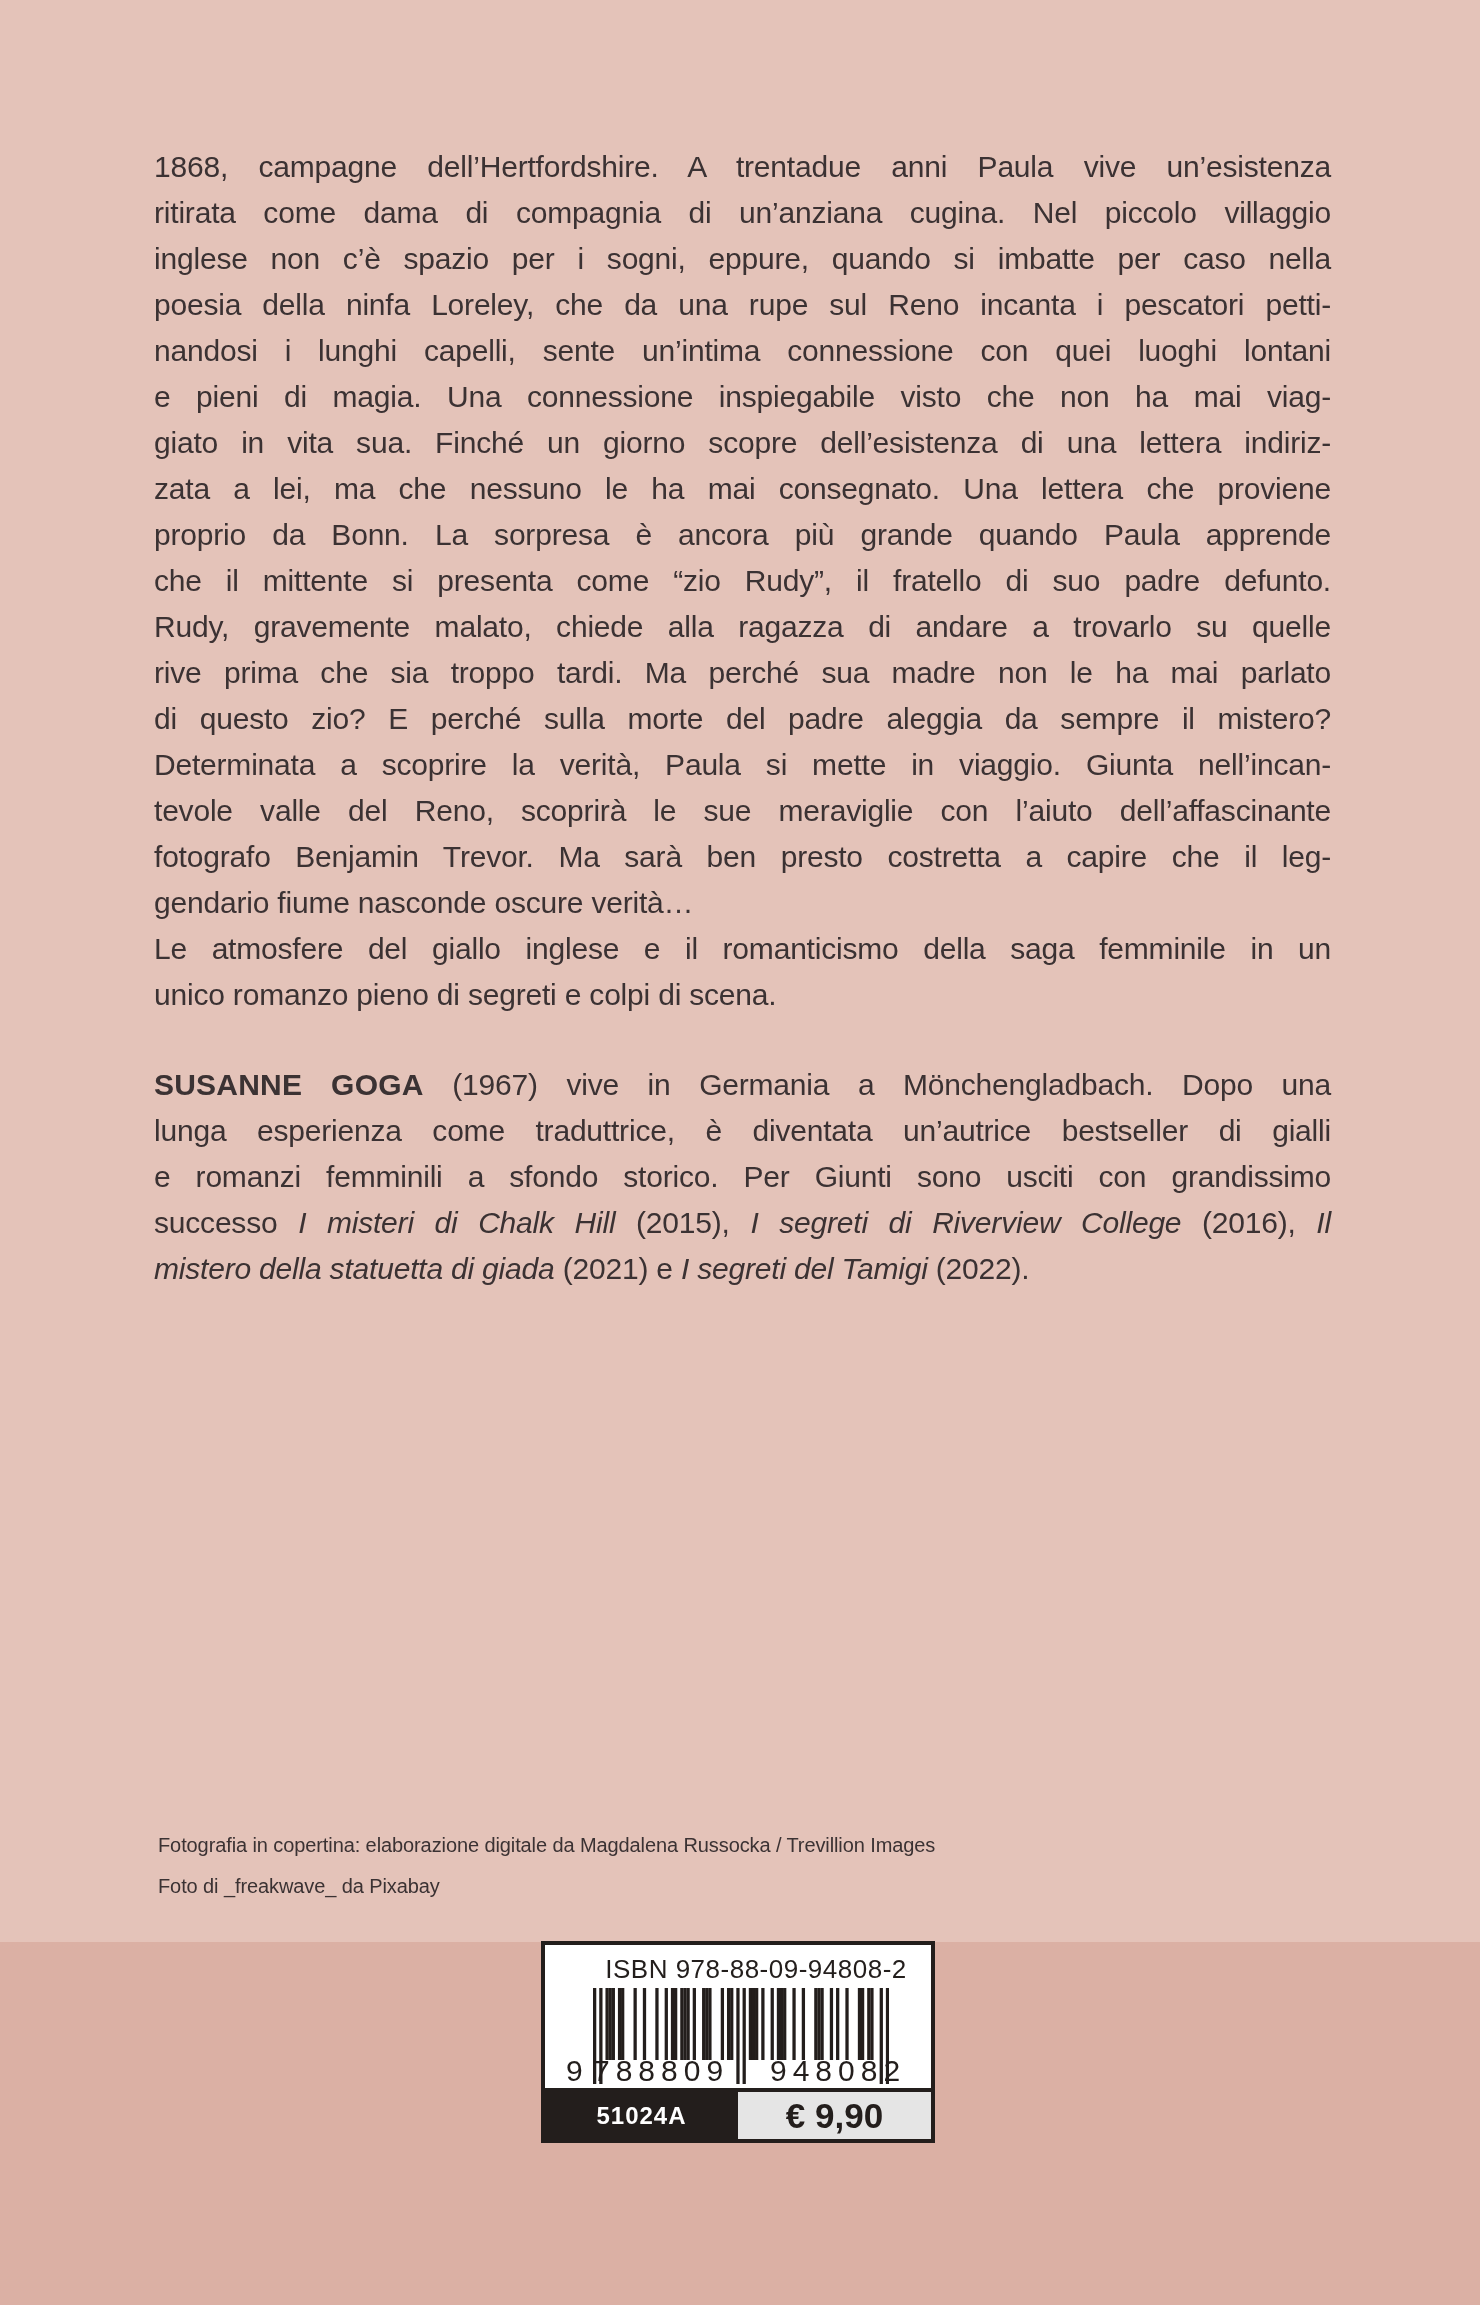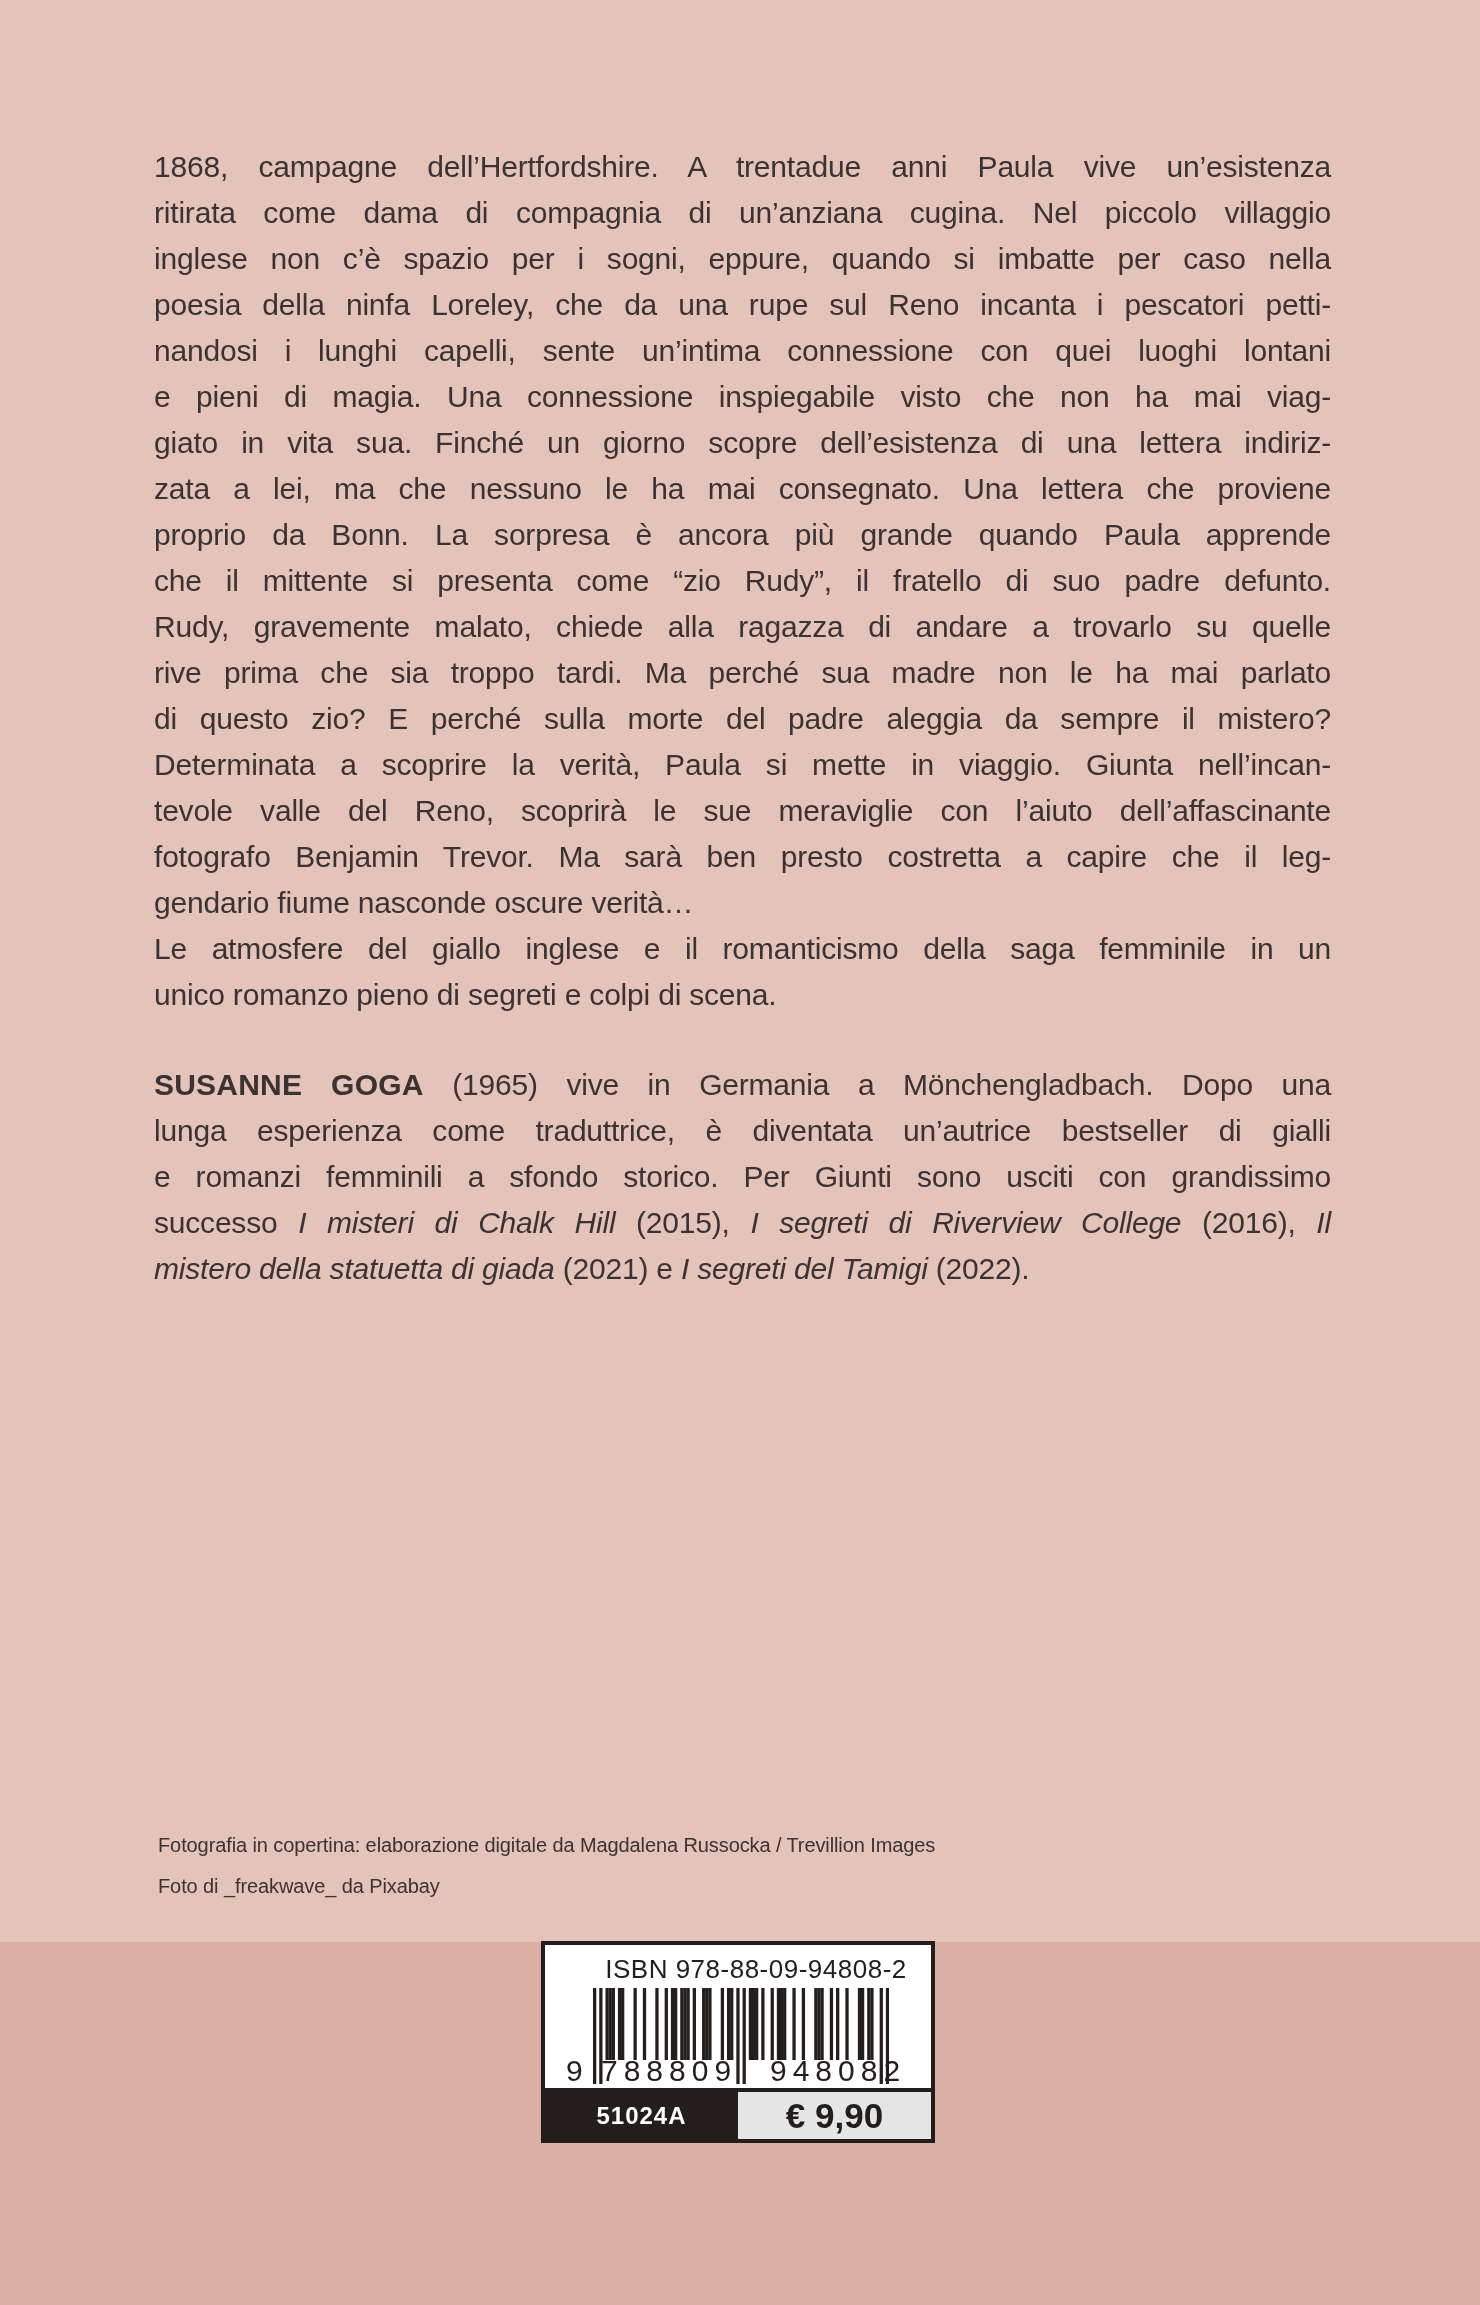--- a/index.html
+++ b/index.html
@@ -27,21 +27,21 @@
 
   .isbn-box {
     position:absolute; left:541px; top:1941px; width:394px; height:202px;
     background:#ffffff; border:4px solid var(--box_black,#231e1c); box-sizing:border-box;padding-left:36px;
   }
   .isbn-label { margin-top:9px; text-align:center; font-size:26px; letter-spacing:0.5px; color:var(--box_black,#231e1c); }
   .barcode { position:absolute; left:48px; top:43px; width:296px; height:96px; }
   .barcode svg { position:absolute; left:0; top:0; width:100%; height:100%; fill:var(--box_black,#231e1c); }
   .bc-digits span { position:absolute; font-size:30px; color:var(--box_black,#231e1c); }
   .bc-first { left:-27px; bottom:-4px; }
-  .bc-g1 { left:8px;  bottom:-4px; width:134px; text-align:right; letter-spacing:6px; }
+  .bc-g1 { left:0;  bottom:-4px; width:134px; text-align:right; letter-spacing:6px; }
   .bc-g2 { left:157px; bottom:-4px; width:134px; text-align:center; letter-spacing:6px;margin-left:20px; }
 
   .box-row { position:absolute; left:0; right:0; bottom:0; height:47px; border-top:4px solid var(--box_black,#231e1c); display:flex; }
   .box-code {
     width:50%; background:var(--box_black,#231e1c); color:#ffffff;
     font-weight:700; font-size:24px; letter-spacing:1px;
     display:flex; align-items:center; justify-content:center;
   }
   .box-price {
     width:50%; background:#e5e5e5; color:var(--box_black,#231e1c);
@@ -72,21 +72,21 @@
       <div class="line just"><span>di questo zio? E perché sulla morte del padre aleggia da sempre il mistero?</span></div>
       <div class="line just"><span>Determinata a scoprire la verità, Paula si mette in viaggio. Giunta nell’incan-</span></div>
       <div class="line just"><span>tevole valle del Reno, scoprirà le sue meraviglie con l’aiuto dell’affascinante</span></div>
       <div class="line just"><span>fotografo Benjamin Trevor. Ma sarà ben presto costretta a capire che il leg-</span></div>
       <div class="line last"><span>gendario fiume nasconde oscure verità…</span></div>
       <div class="line just"><span>Le atmosfere del giallo inglese e il romanticismo della saga femminile in un</span></div>
       <div class="line last"><span>unico romanzo pieno di segreti e colpi di scena.</span></div>
     </div>
 
   <div class="author-bio">
-      <div class="line just"><span class="b">SUSANNE GOGA</span><span> (1965) vive in Germania a Mönchengladbach. Dopo una</span></div>
+      <div class="line just"><span class="b">SUSANNE GOGA</span><span> (1967) vive in Germania a Mönchengladbach. Dopo una</span></div>
       <div class="line just"><span>lunga esperienza come traduttrice, è diventata un’autrice bestseller di gialli</span></div>
       <div class="line just"><span>e romanzi femminili a sfondo storico. Per Giunti sono usciti con grandissimo</span></div>
       <div class="line just"><span>successo </span><span class="i">I misteri di Chalk Hill</span><span> (2015), </span><span class="i">I segreti di Riverview College</span><span> (2016), </span><span class="i">Il</span></div>
       <div class="line last"><span class="i">mistero della statuetta di giada</span><span> (2021) e </span><span class="i">I segreti del Tamigi</span><span> (2022).</span></div>
     </div>
 
   <div class="credits">
       <div class="credit-line"><span>Fotografia in copertina: elaborazione digitale da Magdalena Russocka / Trevillion Images</span></div>
       <div class="credit-line"><span>Foto di _freakwave_ da Pixabay</span></div>
     </div>

